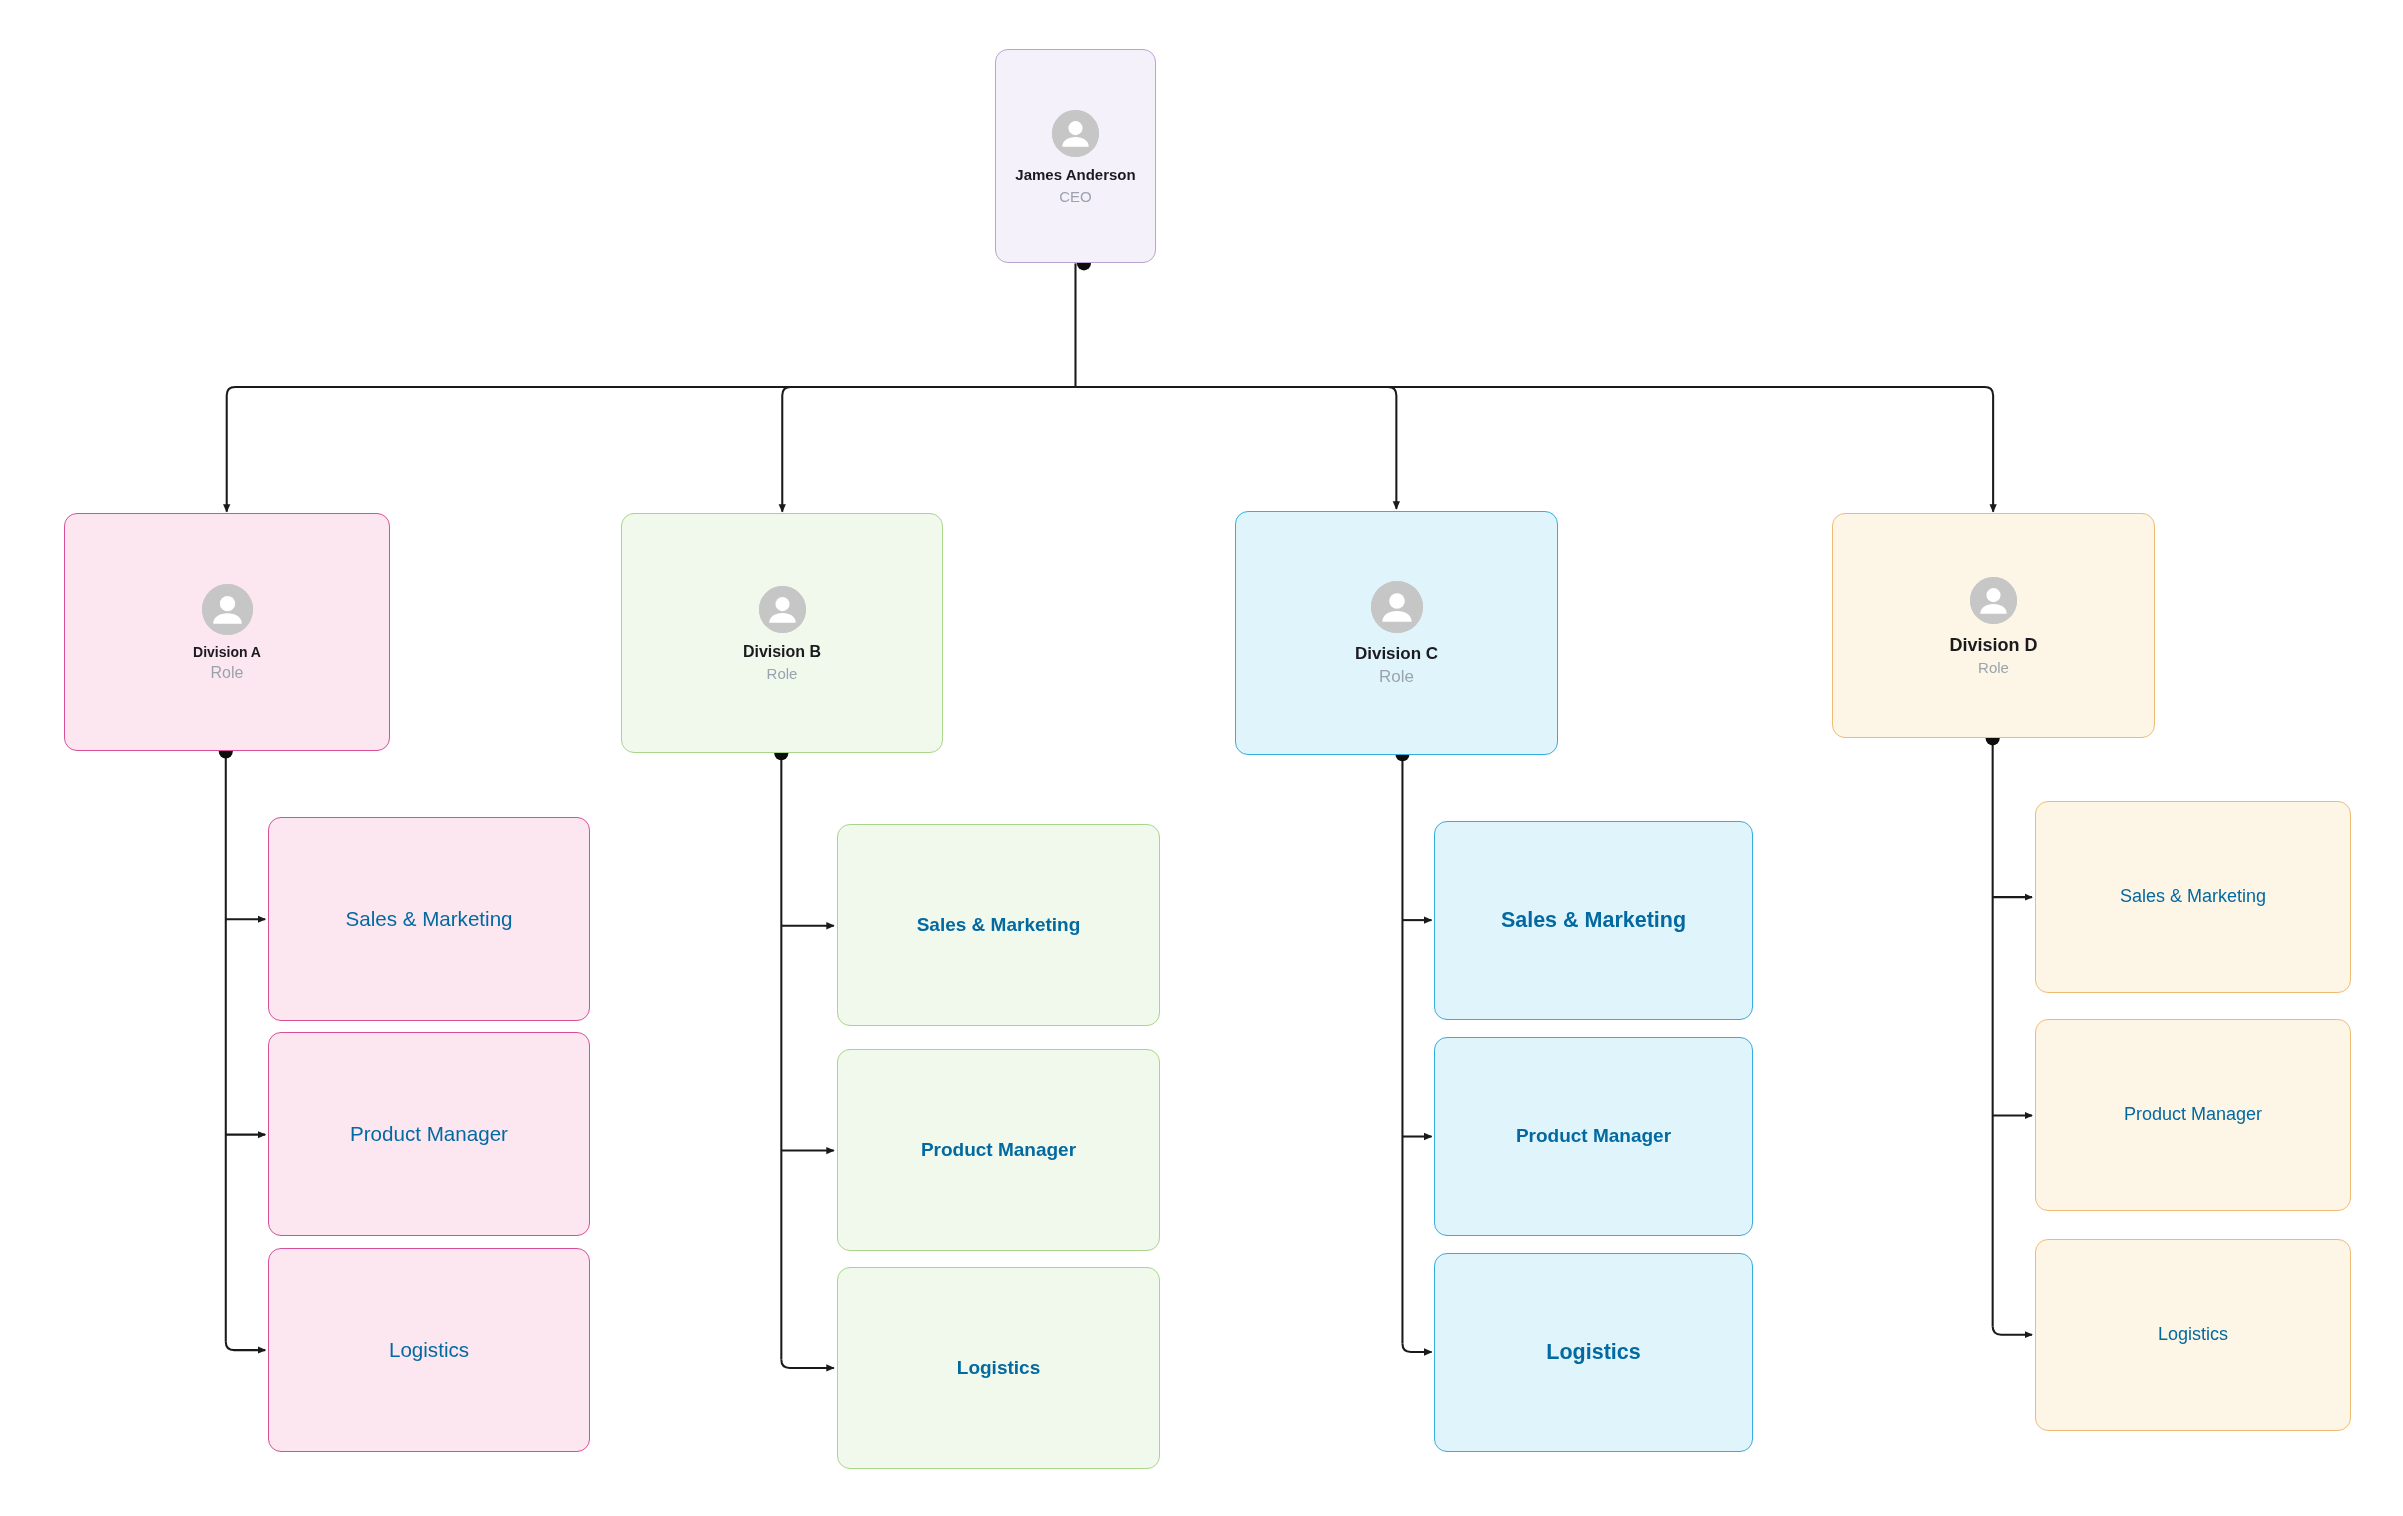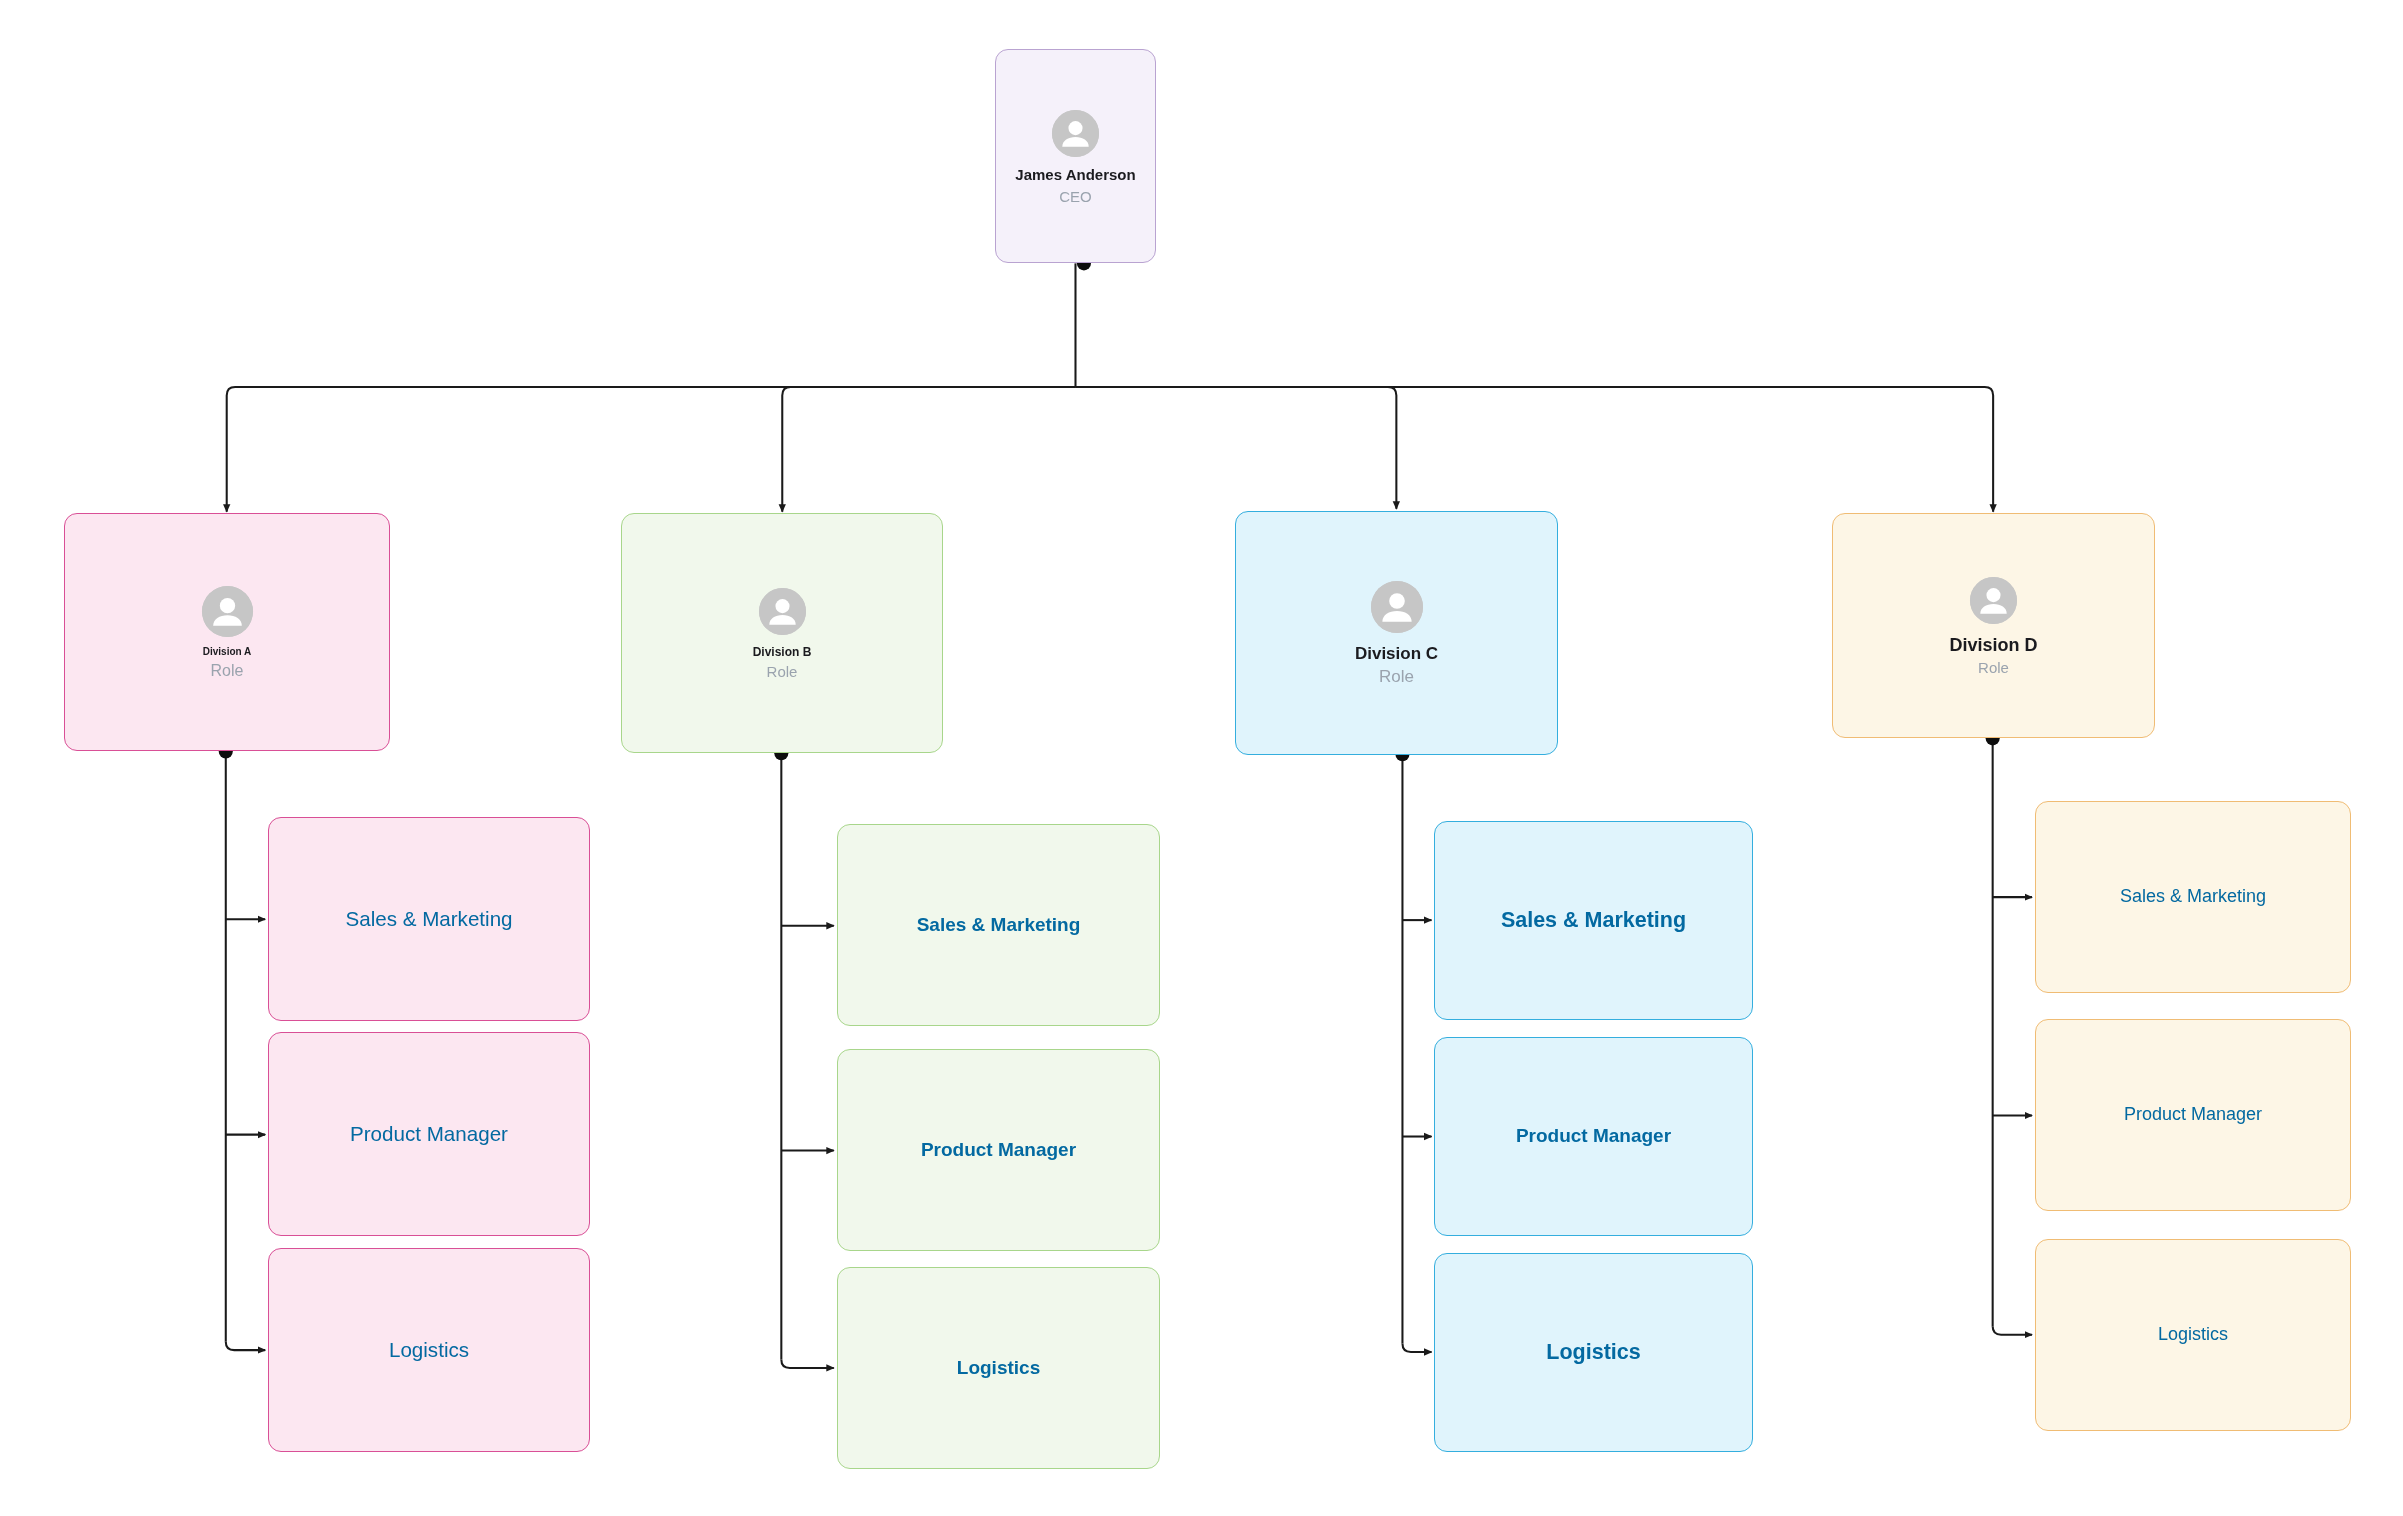--- a/index.html
+++ b/index.html
@@ -123,41 +123,41 @@
 
   <div id="nodes-layer">
       <div class="node person" style="left: 64px; top: 513px; width: 326px; height: 238px; background: rgb(252, 231, 241); border-color: rgb(217, 79, 150); border-width: 1.9px;">
         <span class="avatar" style="width: 51px; height: 51px;">
           <svg viewBox="0 0 48 48" width="100%" height="100%">
             <circle cx="24" cy="24" r="24" fill="#c6c6c6"></circle>
             <circle cx="24" cy="18.5" r="7.2" fill="#ffffff"></circle>
             <path d="M10.5 37.5c0-6.3 6.1-9.9 13.5-9.9s13.5 3.6 13.5 9.9z" fill="#ffffff"></path>
           </svg>
         </span>
-        <div class="node-title" style="font-size: 10px;">Division A</div>
+        <div class="node-title" style="font-size: 14px;">Division A</div>
         <div class="node-role" style="font-size: 16px;">Role</div>
       </div>
       <div class="node" style="left: 268px; top: 817px; width: 322px; height: 204px; background: rgb(252, 231, 241); border-color: rgb(217, 79, 150); border-width: 1.9px;">
         <div class="leaf-label" style="font-size: 20.6px; font-weight: normal;">Sales &amp; Marketing</div>
       </div>
       <div class="node" style="left: 268px; top: 1032px; width: 322px; height: 204px; background: rgb(252, 231, 241); border-color: rgb(217, 79, 150); border-width: 1.9px;">
         <div class="leaf-label" style="font-size: 20.6px; font-weight: normal;">Product Manager</div>
       </div>
       <div class="node" style="left: 268px; top: 1248px; width: 322px; height: 204px; background: rgb(252, 231, 241); border-color: rgb(217, 79, 150); border-width: 1.9px;">
         <div class="leaf-label" style="font-size: 20.6px; font-weight: normal;">Logistics</div>
       </div>
       <div class="node person" style="left: 621px; top: 513px; width: 322px; height: 240px; background: rgb(241, 248, 236); border-color: rgb(168, 214, 139); border-width: 1.9px;">
         <span class="avatar" style="width: 47px; height: 47px;">
           <svg viewBox="0 0 48 48" width="100%" height="100%">
             <circle cx="24" cy="24" r="24" fill="#c6c6c6"></circle>
             <circle cx="24" cy="18.5" r="7.2" fill="#ffffff"></circle>
             <path d="M10.5 37.5c0-6.3 6.1-9.9 13.5-9.9s13.5 3.6 13.5 9.9z" fill="#ffffff"></path>
           </svg>
         </span>
-        <div class="node-title" style="font-size: 12px;">Division B</div>
+        <div class="node-title" style="font-size: 16px;">Division B</div>
         <div class="node-role" style="font-size: 15px;">Role</div>
       </div>
       <div class="node" style="left: 837px; top: 824px; width: 323px; height: 202px; background: rgb(241, 248, 236); border-color: rgb(168, 214, 139); border-width: 1.9px;">
         <div class="leaf-label" style="font-size: 19px; font-weight: bold;">Sales &amp; Marketing</div>
       </div>
       <div class="node" style="left: 837px; top: 1049px; width: 323px; height: 202px; background: rgb(241, 248, 236); border-color: rgb(168, 214, 139); border-width: 1.9px;">
         <div class="leaf-label" style="font-size: 19px; font-weight: bold;">Product Manager</div>
       </div>
       <div class="node" style="left: 837px; top: 1267px; width: 323px; height: 202px; background: rgb(241, 248, 236); border-color: rgb(168, 214, 139); border-width: 1.9px;">
         <div class="leaf-label" style="font-size: 19px; font-weight: bold;">Logistics</div>

